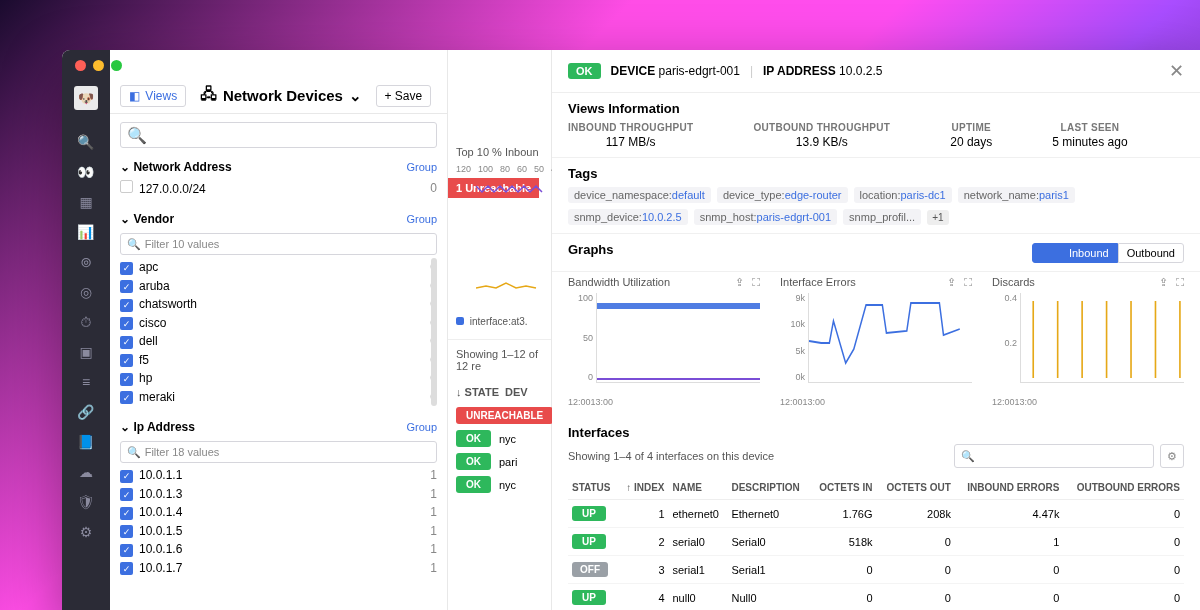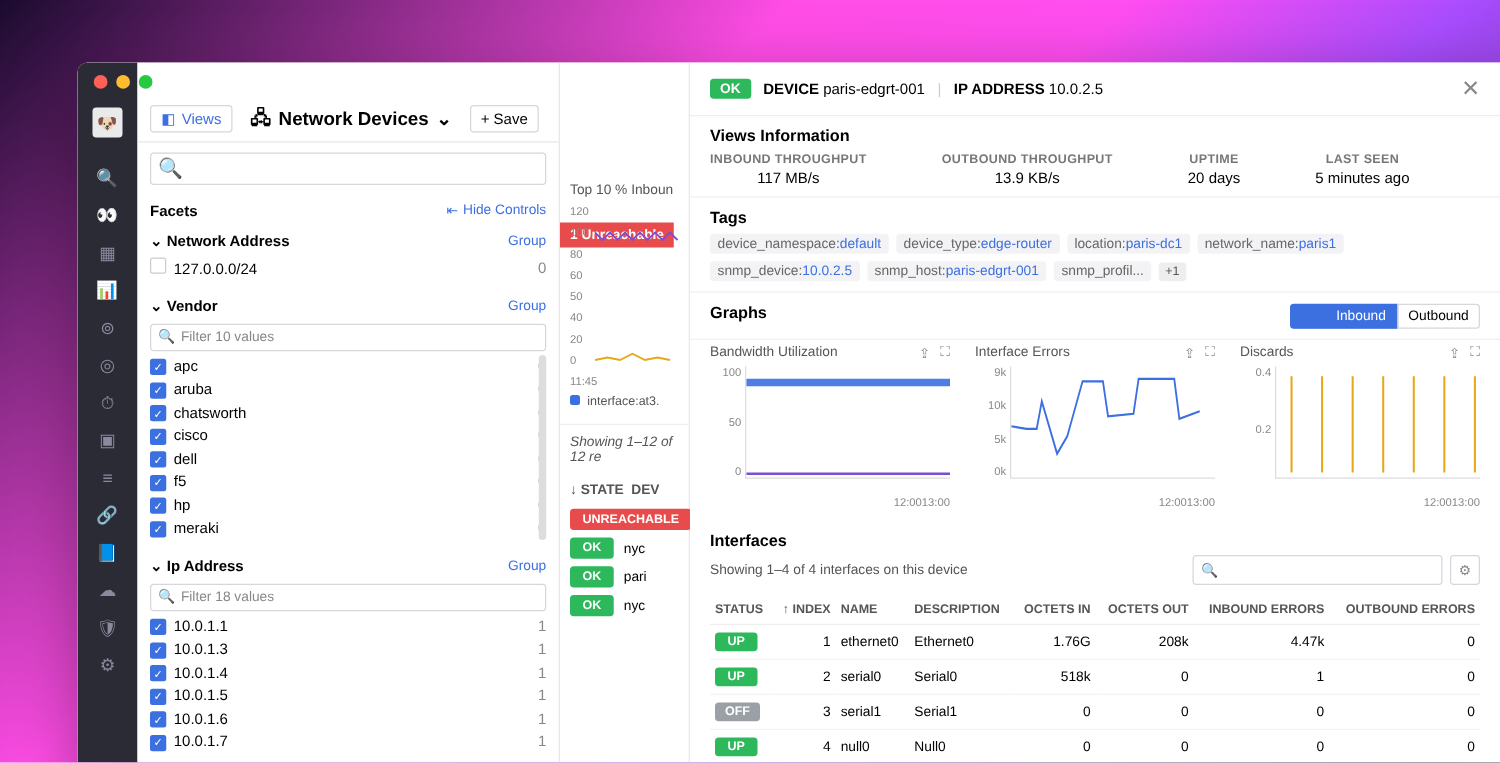--- a/index.html
+++ b/index.html
@@ -30,21 +30,21 @@
   .facet-filter { border:1px solid #d6d6dc; border-radius:3px; height:22px; padding:0 6px; font-size:11px; color:#888; margin:3px 0; display:flex; align-items:center; gap:4px; }
   .facet-row { display:flex; justify-content:space-between; align-items:center; padding:2px 0; font-size:12px; }
   .facet-row .cb { width:13px; height:13px; border-radius:2px; background:#3c6fe0; margin-right:6px; display:inline-flex; align-items:center; justify-content:center; color:#fff; font-size:9px; }
   .facet-row .cb.empty { background:#fff; border:1px solid #ccc; }
   .facet-row .cnt { color:#888; }
   .scroll-hint { position:absolute; right:0; top:0; bottom:0; width:6px; background:#ddd; border-radius:3px; }
 
   .mid-panel { width: 104px; background:#fff; border-right:1px solid #e8e8e8; padding-top:64px; position:relative; }
   .mid-banner { position:absolute; top: 128px; left:0; background:#e84b4b; color:#fff; font-size:11px; font-weight:600; padding: 4px 8px; }
   .mid-chart-title { font-size:11px; color:#555; padding: 32px 8px 6px 8px; }
-  .mid-showing { font-size:11px; color:#555; padding: 8px 8px; border-top:1px solid #eee; margin-top:10px;font-style:italic; }
+  .mid-showing { font-size:11px; color:#555; padding: 8px 8px; border-top:1px solid #eee; margin-top:10px; }
   .mid-table { font-size:11px; }
   .mid-th { padding: 6px 8px; color:#555; font-weight:600; display:flex; gap:6px; }
   .state-pill { display:inline-block; padding:3px 10px; border-radius:3px; color:#fff; font-size:10px; font-weight:700; margin: 3px 8px; }
   .sp-un { background:#e84b4b; } .sp-ok { background:#2eb85c; }
 
   .detail-panel { flex:1; display:flex; flex-direction:column; background:#fff; position:relative; }
   .green-bar { height:4px; background:#2eb85c; }
   .detail-header { padding: 10px 16px; display:flex; align-items:center; gap:10px; border-bottom:1px solid #eee; font-size:12px; }
   .ok-badge { background:#2eb85c; color:#fff; font-weight:700; font-size:11px; padding:2px 8px; border-radius:3px; }
   .close-x { margin-left:auto; font-size:18px; color:#888; cursor:pointer; }
@@ -61,21 +61,21 @@
   .graphs-header { display:flex; justify-content:space-between; align-items:center; }
   .graph-tabs { display:flex; font-size:11px; }
   .graph-tab { padding:3px 8px; border:1px solid #d6d6dc; cursor:pointer; }
   .graph-tab.active { background:#3c6fe0; color:#fff; border-color:#3c6fe0;padding-left:36px; }
   .graph-tab:first-child { border-radius:3px 0 0 3px; } .graph-tab:last-child { border-radius:0 3px 3px 0; }
   .charts { display:flex; gap:20px; padding: 4px 16px 10px 16px; }
   .chart { flex:1; font-size:11px; }
   .chart-head { display:flex; justify-content:space-between; color:#555; margin-bottom:4px; }
   .chart-icons { display:flex; gap:8px; color:#888; font-size:11px; }
   .chart-body { height: 90px; position:relative; border-left:1px solid #ddd; border-bottom:1px solid #ddd; }
-  .chart-xlabels { display:flex; justify-content:flex-end; font-size:9px; color:#888; margin-top:14px; }
+  .chart-xlabels { display:flex; justify-content:flex-start; font-size:9px; color:#888; margin-top:14px; }
   .chart-ylabels { position:absolute; left:-28px; top:0; bottom:0; display:flex; flex-direction:column; justify-content:space-between; font-size:9px; color:#888; text-align:right; width:24px; }
 
   .interfaces { padding: 8px 16px; }
   .iface-top { display:flex; justify-content:space-between; align-items:center; font-size:11px; color:#555; margin: 4px 0 8px; }
   .iface-search { border:1px solid #d6d6dc; border-radius:3px; height:24px; width:200px; padding:0 6px; display:flex; align-items:center; color:#888; }
   .gear { border:1px solid #d6d6dc; border-radius:3px; width:24px; height:24px; display:flex; align-items:center; justify-content:center; color:#888; margin-left:6px; cursor:pointer; }
   table.iface { width:100%; border-collapse:collapse; font-size:11px; }
   table.iface th { text-align:left; font-weight:700; color:#555; padding:6px 4px; border-bottom:1px solid #eee; font-size:10px; }
   table.iface th.r, table.iface td.r { text-align:right; }
   table.iface td { padding:6px 4px; border-bottom:1px solid #f4f4f4; }
@@ -126,27 +126,20 @@
       </div>
       <div class="save-btn">
         <span>+ </span><span>Save</span>
       </div>
     </div>
     <div class="searchbar">
       <span>🔍</span>
     </div>
 
     <div class="facets">
-      <div class="facets-header">
-        <b>Facets</b>
-        <span class="hide-controls">
-          <span>⇤</span>
-          <span>Hide Controls</span>
-        </span>
-      </div>
 
       <div class="facet-section">
         <div class="facet-title">
           <span><span>⌄ </span><span>Network Address</span></span>
           <span class="grp">Group</span>
         </div>
         <div id="na-items">
             <div class="facet-row">
               <span><span class="cb empty"></span>127.0.0.0/24</span>
               <span class="cnt">0</span>
@@ -236,21 +229,21 @@
             </div>
           </div>
       </div>
     </div>
   </div>
 
   <div class="mid-panel">
     <div class="mid-banner">1 Unreachable</div>
     <div class="mid-chart-title">Top 10 % Inboun</div>
     <div style="height:150px; padding: 0 8px; font-size:9px; color:#888; position:relative;">
-      <div style="display:flex; flex-direction:column; gap:7px;">
+      <div style="display:flex; flex-direction:row; gap:7px;">
         <span>120</span>
         <span>100</span>
         <span>80</span>
         <span>60</span>
         <span>50</span>
         <span>40</span>
         <span>20</span>
         <span>0</span>
         <span>11:45</span>
       </div>

